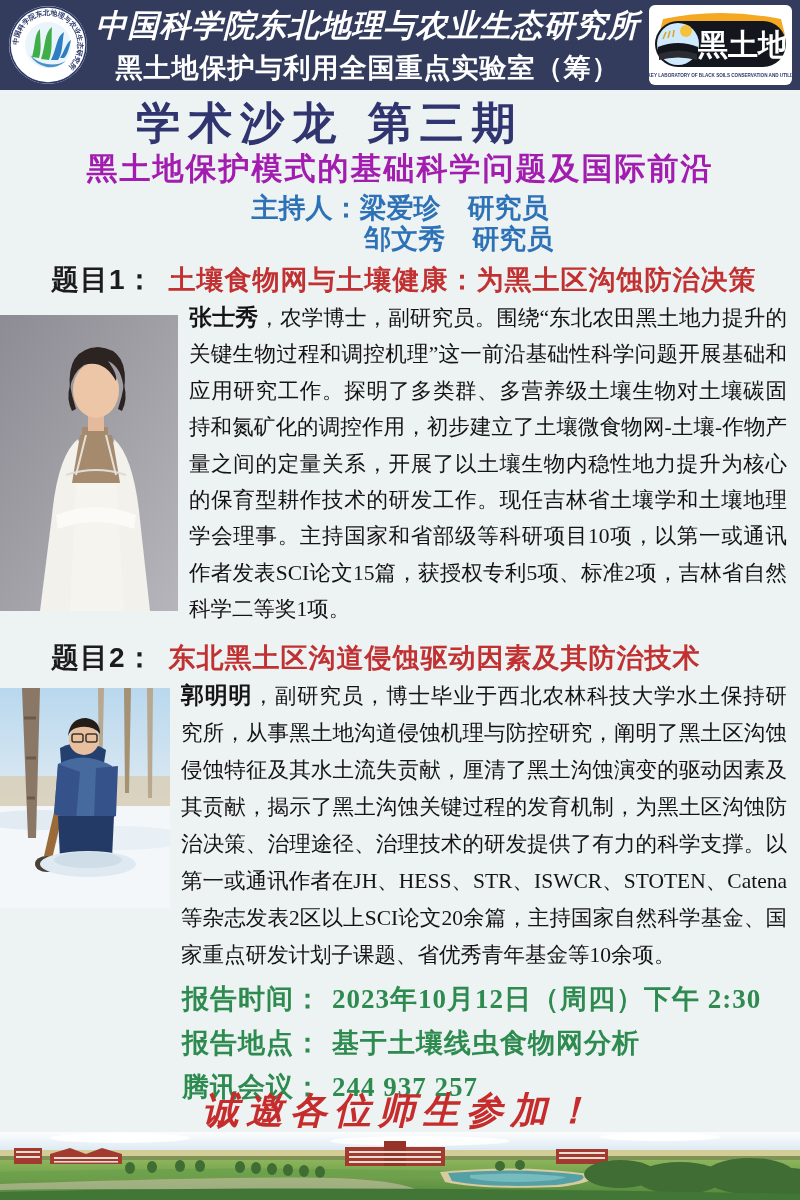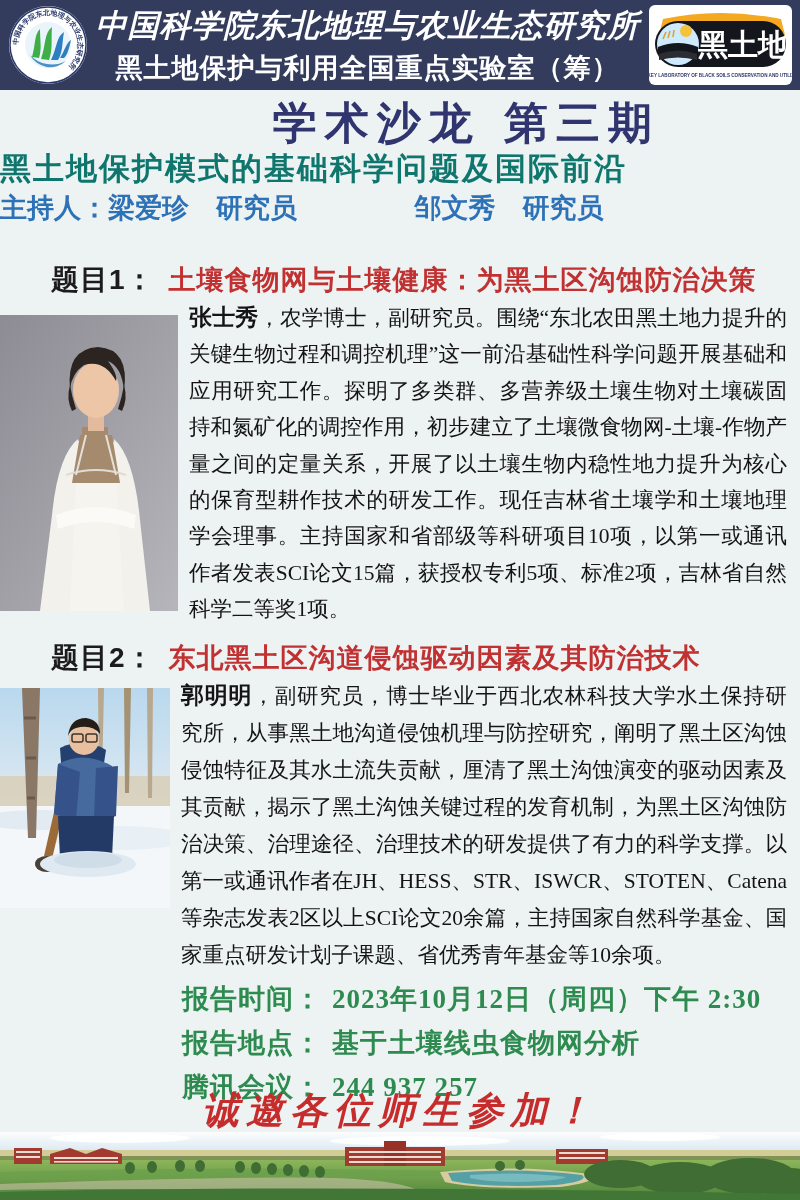--- a/index.html
+++ b/index.html
@@ -22,32 +22,32 @@
     font-family:"DejaVu Serif", serif; font-weight:bold; font-style:italic;
     font-size:31px; letter-spacing:1px; white-space:nowrap;
   }
   .hdr-line2 {
     font-size:27px; font-weight:bold; letter-spacing:1px; margin-top:3px; white-space:nowrap;
   }
   .hdr-logo { position:absolute; right:8px; top:5px; width:143px; height:80px; }
 
   
   .main-title {
-    position:absolute; top:94px; left:0; width:660px; text-align:right;
+    position:absolute; top:94px; left:0; width:660px; text-align:center;
     font-family:"DejaVu Serif", serif; font-weight:900; font-size:44px;
     color:#30356f; letter-spacing:8px; white-space:nowrap;
   }
   .sub-title {
-    position:absolute; top:148px; left:0; width:800px; 
+    position:absolute; top:148px; left:0; width:800px; text-align:center;
     font-family:"DejaVu Serif", serif; font-weight:900; font-size:31px;
-    color:#0f766e; letter-spacing:2px; white-space:nowrap;
+    color:#a21caf; letter-spacing:2px; white-space:nowrap;
   }
   .hosts {
     position:absolute; top:192px; left:0; width:800px;
-    display:flex; flex-direction:row; align-items:center;
+    display:flex; flex-direction:column; align-items:center;
     color:#2d72b6; font-weight:900; font-size:27px;
     font-family:"DejaVu Serif", serif;
   }
   .hosts .h-line { line-height:31px; white-space:nowrap; }
   .hosts .h-line2 { padding-left:4.35em; }
 
   
   .topic-hdr {
     position:absolute; left:8px; width:784px; display:flex; align-items:baseline;
     white-space:nowrap;

